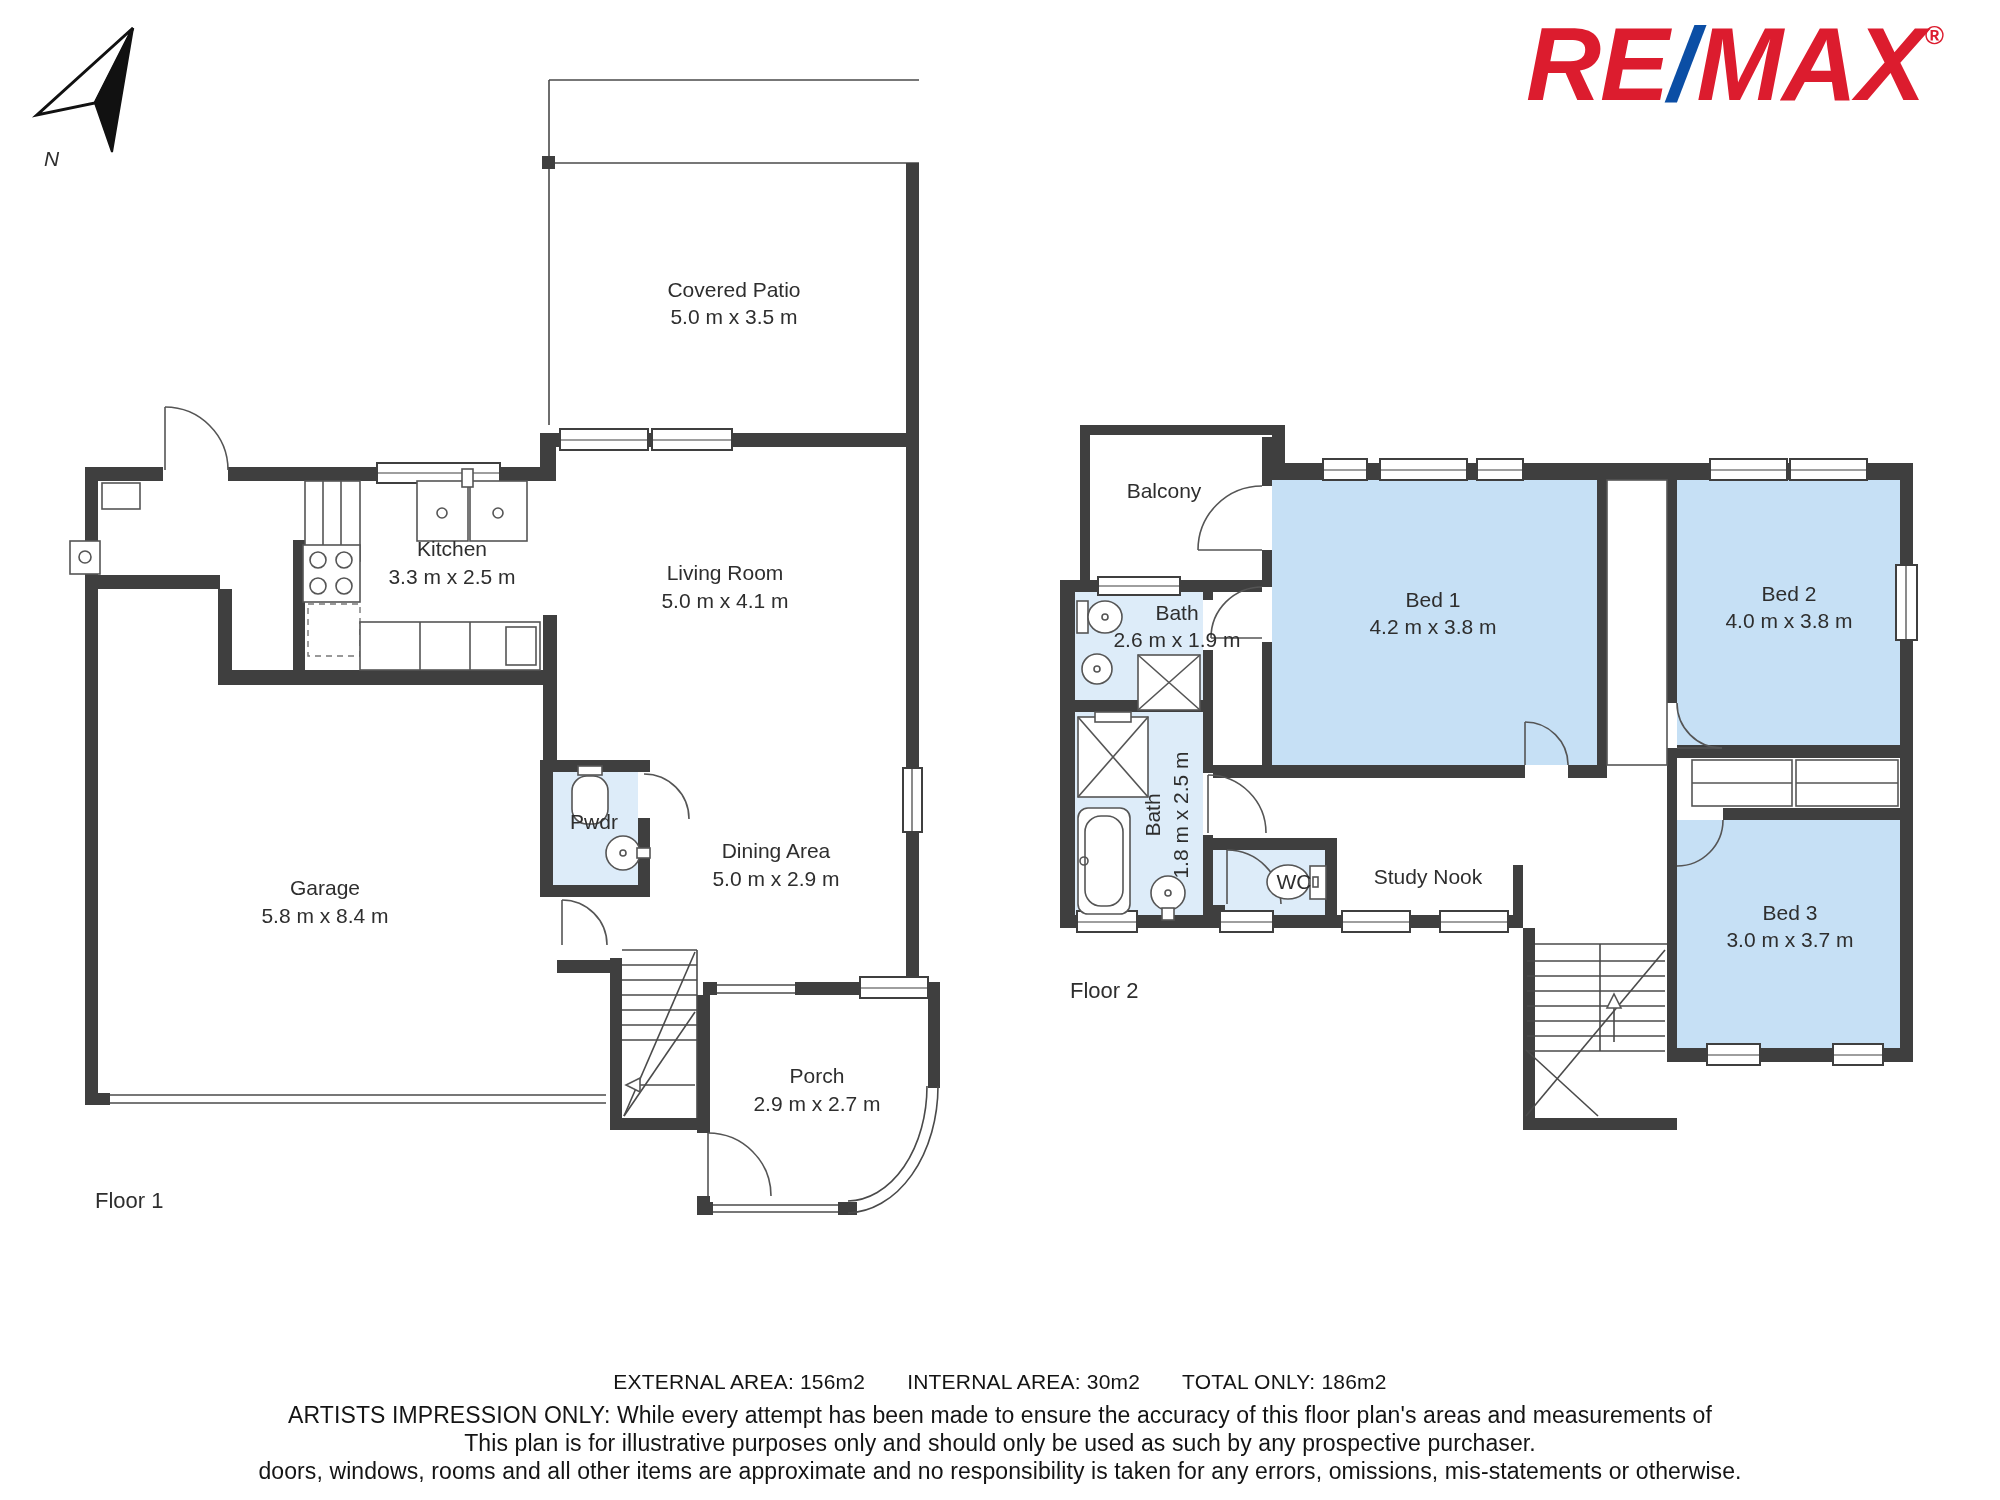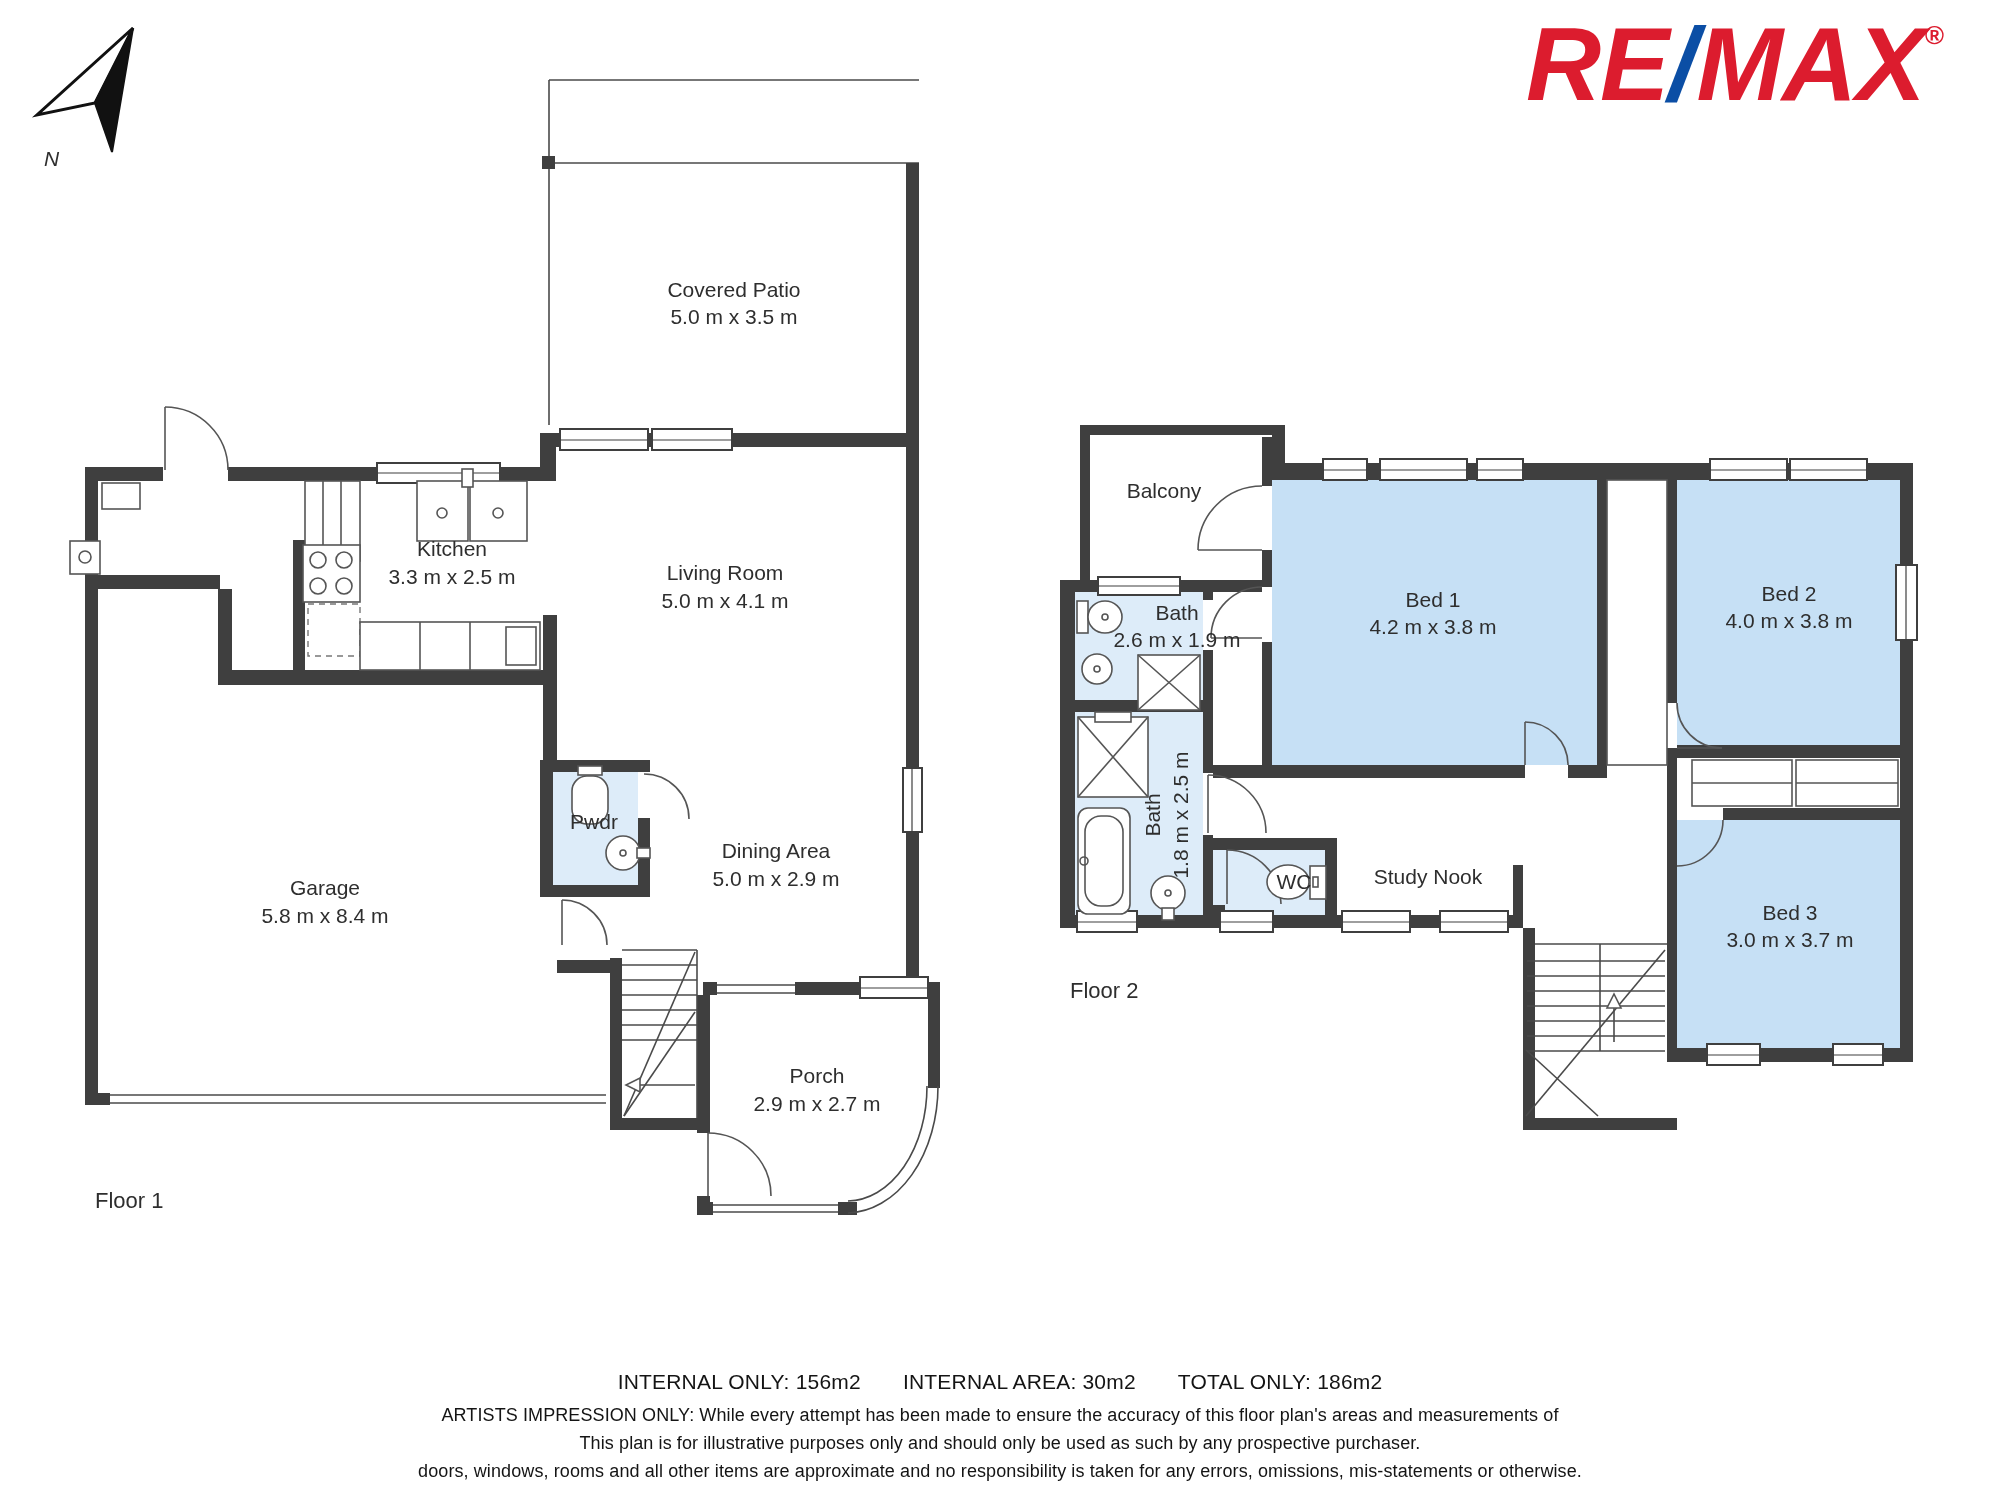--- a/index.html
+++ b/index.html
@@ -17,21 +17,21 @@
   .dash{stroke:#777;stroke-width:1.4;fill:none;stroke-dasharray:6 5;}
   .floorlbl{font-size:22px;}
   #logo{position:absolute;left:1526px;top:20px;height:92px;line-height:0.86;
         font-weight:bold;font-size:104px;letter-spacing:-1px;white-space:nowrap;font-style:italic;}
   #logo .red{color:#dc1c2e;}
   #logo .blue{color:#0b4ea5;}
   #logo .reg{font-size:26px;vertical-align:top;line-height:1;position:relative;top:2px;}
   #footer{position:absolute;left:0;top:1370px;width:2000px;text-align:center;color:#141414;}
   #footer .areas{font-size:21px;letter-spacing:0.2px;margin-bottom:7px;}
   #footer .areas span{margin:0 21px;}
-  #footer .disc{font-size:18px;line-height:28px;letter-spacing:0.1px;}
+  #footer .disc{font-size:23px;line-height:28px;letter-spacing:0.1px;}
 </style>
 </head>
 <body>
 
 <div id="page">
 
 <svg width="2000" height="1500" viewBox="0 0 2000 1500">
 
   <g>
     <polygon points="133,28 37,115 95,103" fill="#ffffff" stroke="#111" stroke-width="3"></polygon>
@@ -433,20 +433,20 @@
     </g>
   </g>
 </svg>
 
 <div id="logo">
   <span class="red">RE</span><span class="blue">/</span><span class="red">MAX</span><span class="red reg">®</span>
 </div>
 
 <div id="footer">
   <div class="areas">
-    <span>INTERNAL ONLY: 156m2</span><span>INTERNAL AREA: 30m2</span><span>TOTAL ONLY: 186m2</span>
+    <span>EXTERNAL AREA: 156m2</span><span>INTERNAL AREA: 30m2</span><span>TOTAL ONLY: 186m2</span>
   </div>
   <div class="disc">ARTISTS IMPRESSION ONLY: While every attempt has been made to ensure the accuracy of this floor plan's areas and measurements of</div>
   <div class="disc">This plan is for illustrative purposes only and should only be used as such by any prospective purchaser.</div>
   <div class="disc">doors, windows, rooms and all other items are approximate and no responsibility is taken for any errors, omissions, mis-statements or otherwise.</div>
 </div>
 
 </div>
 
 </body></html>

